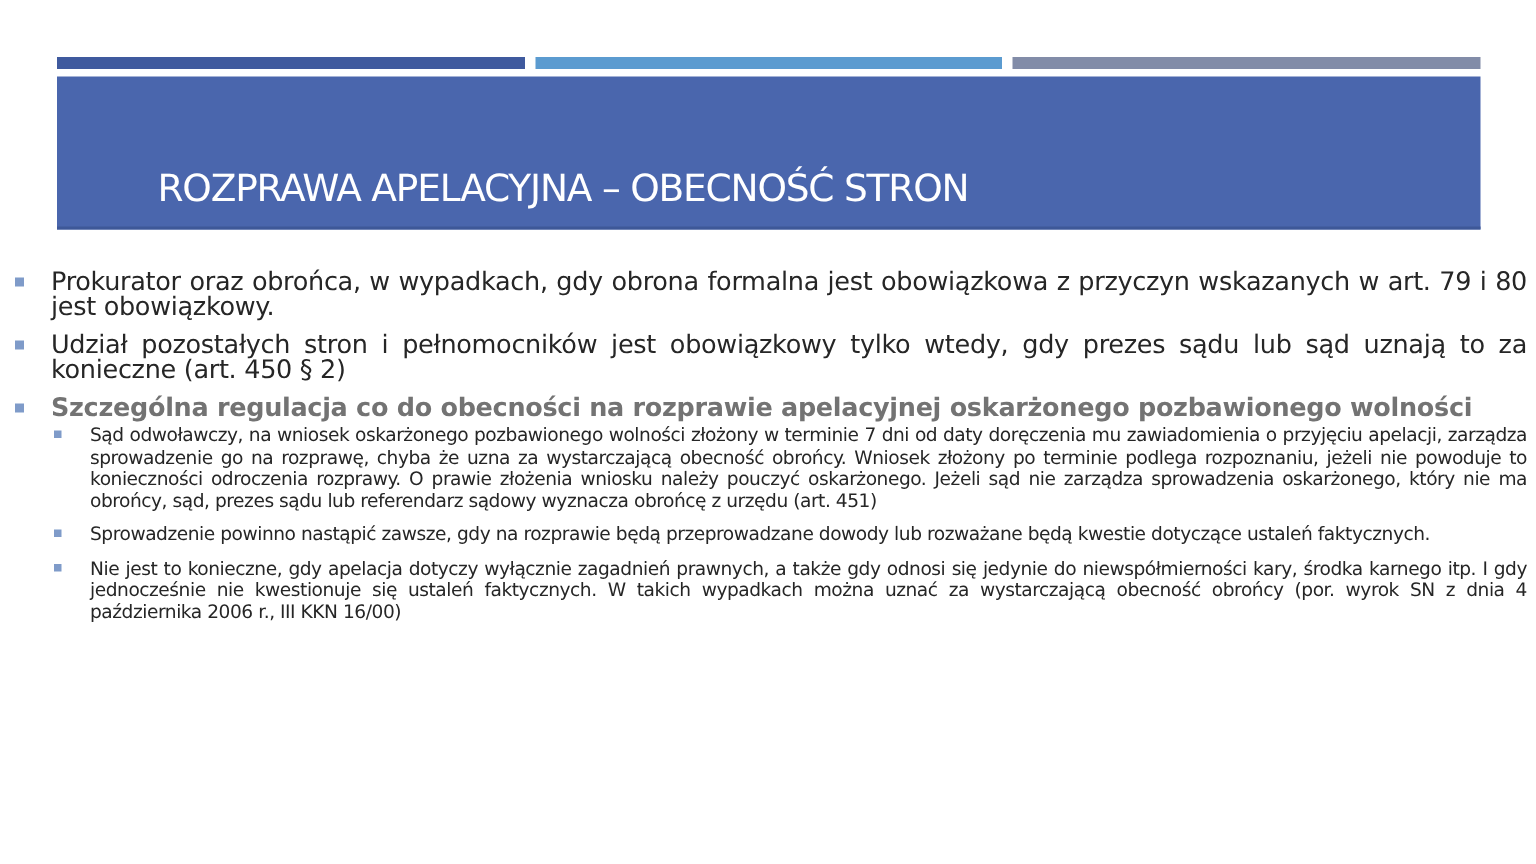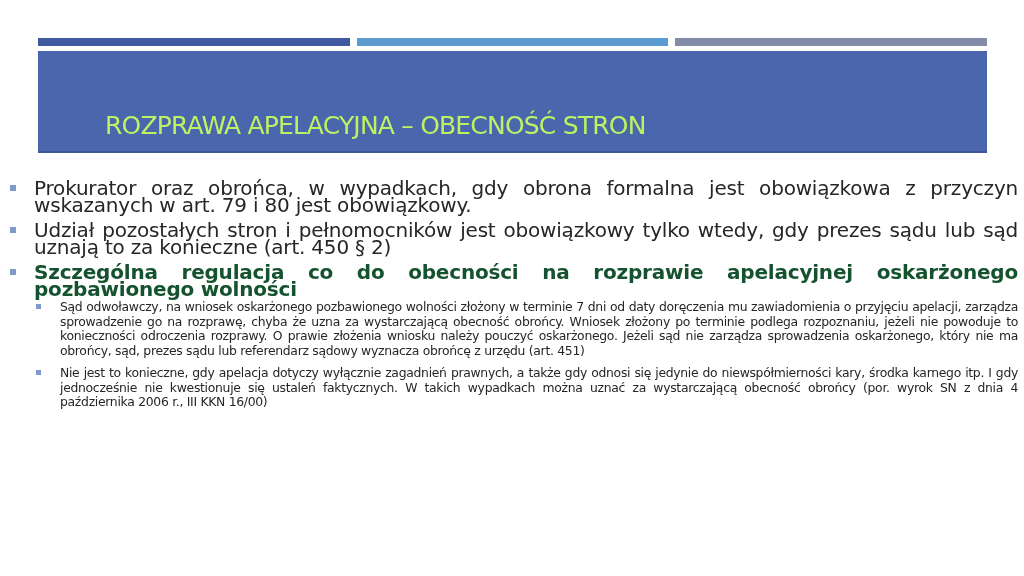--- a/index.html
+++ b/index.html
@@ -5,28 +5,28 @@
     html, body { margin: 0; padding: 0; background: #ffffff; }
     body { width: 1024px; height: 576px; position: relative; overflow: hidden;
            font-family: "DejaVu Sans", "Liberation Sans", sans-serif; color: #262626; }
     .bars { position: absolute; top: 38px; left: 38px; width: 949px; height: 8px; }
     .bar { position: absolute; top: 0; height: 8px; }
     .bar1 { left: 0; width: 312px; background: #3f5a9e; }
     .bar2 { left: 319px; width: 311px; background: #5b9bd0; }
     .bar3 { left: 637px; width: 312px; background: #828ca8; }
     .header { position: absolute; top: 51px; left: 38px; width: 949px; height: 100px;
               background: #4a66ad; border-bottom: 2px solid #3e5898; }
-    .title { position: absolute; left: 67px; top: 60px; color: #bef264;
+    .title { position: absolute; left: 67px; top: 60px; color: #ffffff;
              font-family: "DejaVu Sans", sans-serif; font-size: 25px; letter-spacing: -0.8px;
              white-space: nowrap; font-weight: normal; }
     .content { position: absolute; top: 180px; left: 8px; width: 1010px; }
     .item { position: relative; text-align: justify; }
-    .l1 { padding-left: 26px; font-size: 20px; line-height: 17px; margin-bottom: 8px; letter-spacing: -0.2px; }
+    .l1 { padding-left: 26px; font-size: 17px; line-height: 17px; margin-bottom: 8px; letter-spacing: -0.2px; }
     .l2 { padding-left: 52px; font-size: 12.4px; line-height: 14.5px; margin-bottom: 8px; letter-spacing: -0.3px; }
-    .bold { font-weight: bold; color: #14532d; }
+    .bold { font-weight: bold; color: #737373; }
     .bullet { position: absolute; width: 6px; height: 6px; background: #7f9bc9; }
     .l1 .bullet { left: 2px; top: 5px; }
     .l2 .bullet { left: 28px; top: 4px; width: 5px; height: 5px; }
     .ln1 { margin-bottom: 2px; }
   </style>
 </head>
 <body>
 
 <div class="bars">
   <div class="bar bar1"></div>
@@ -50,15 +50,19 @@
   <div class="item l1 bold ln1">
     <span class="bullet"></span>
     <span>Szczególna regulacja co do obecności na rozprawie apelacyjnej oskarżonego pozbawionego wolności</span>
   </div>
   <div class="item l2">
     <span class="bullet"></span>
     <span>Sąd odwoławczy, na wniosek oskarżonego pozbawionego wolności złożony w terminie 7 dni od daty doręczenia mu zawiadomienia o przyjęciu apelacji, zarządza sprowadzenie go na rozprawę, chyba że uzna za wystarczającą obecność obrońcy. Wniosek złożony po terminie podlega rozpoznaniu, jeżeli nie powoduje to konieczności odroczenia rozprawy. O prawie złożenia wniosku należy pouczyć oskarżonego. Jeżeli sąd nie zarządza sprowadzenia oskarżonego, który nie ma obrońcy, sąd, prezes sądu lub referendarz sądowy wyznacza obrońcę z urzędu (art. 451)</span>
   </div>
   <div class="item l2">
     <span class="bullet"></span>
+    <span>Sprowadzenie powinno nastąpić zawsze, gdy na rozprawie będą przeprowadzane dowody lub rozważane będą kwestie dotyczące ustaleń faktycznych.</span>
+  </div>
+  <div class="item l2">
+    <span class="bullet"></span>
     <span>Nie jest to konieczne, gdy apelacja dotyczy wyłącznie zagadnień prawnych, a także gdy odnosi się jedynie do niewspółmierności kary, środka karnego itp. I gdy jednocześnie nie kwestionuje się ustaleń faktycznych. W takich wypadkach można uznać za wystarczającą obecność obrońcy (por. wyrok SN z dnia 4 października 2006 r., III KKN 16/00)</span>
   </div>
 </div>
 
 </body></html>

